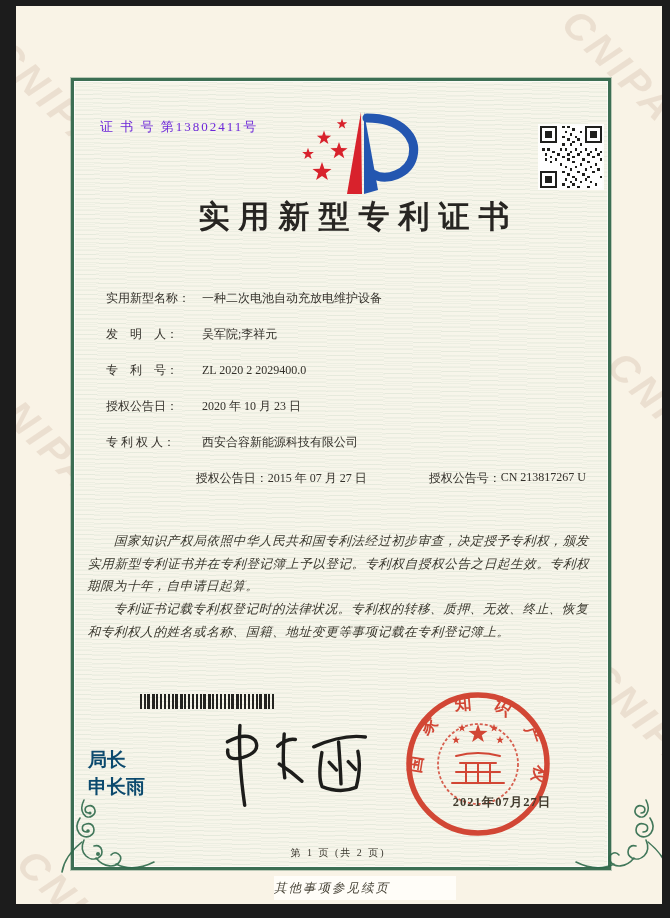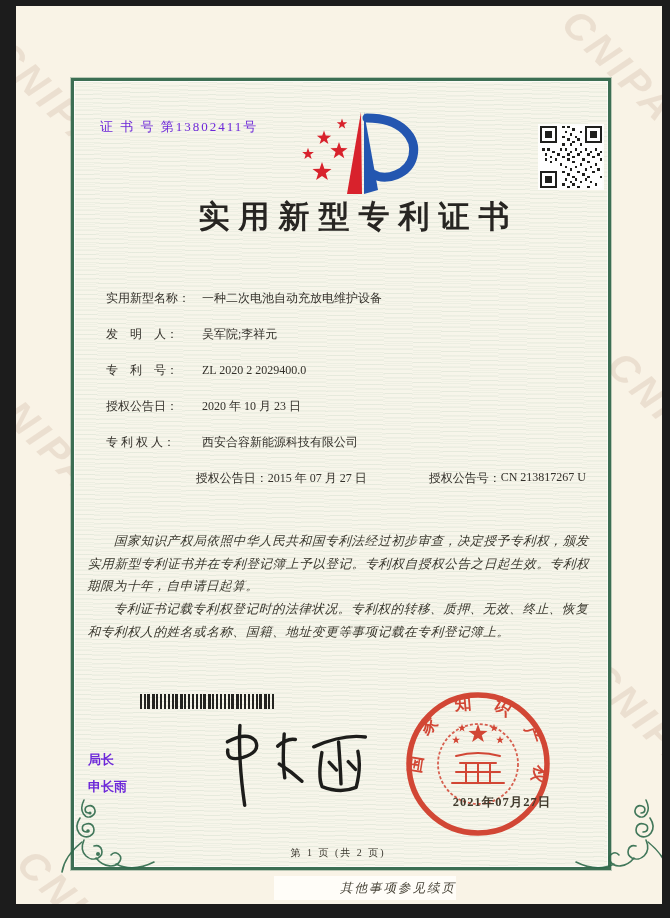--- a/index.html
+++ b/index.html
@@ -45,31 +45,31 @@
     position:absolute;left:72px;top:524px;width:510px;
     font-size:12.6px;line-height:22.5px;color:#3a382e;letter-spacing:.6px;
   }
   .legal p{margin:0;text-indent:2em;font-style:italic;transform:skewX(-2deg);}
   .barcode{
     position:absolute;left:124px;top:688px;width:134px;height:15px;
     background:
       repeating-linear-gradient(90deg,#23231f 0 2px,transparent 2px 4px),
       repeating-linear-gradient(90deg,#23231f 0 1px,transparent 1px 7px);
   }
-  .director{position:absolute;left:72px;top:740px;font-size:13px;color:#6d28d9;line-height:27px;font-weight:700;}
+  .director{position:absolute;left:72px;top:740px;font-size:19px;color:#0c4a6e;line-height:27px;font-weight:700;}
   .signature{position:absolute;left:170px;top:700px;}
   .seal{position:absolute;left:386px;top:680px;width:152px;height:152px;opacity:.93;}
   .seal-date{
     position:absolute;left:418px;top:788px;width:136px;text-align:center;
     font-size:12.5px;font-weight:700;color:#403a2c;letter-spacing:1px;
   }
   .page-info{position:absolute;left:55px;top:840px;width:534px;text-align:center;font-size:10px;color:#3b382f;letter-spacing:2px;}
   .footer-note{
     position:absolute;left:258px;top:870px;width:182px;height:24px;line-height:24px;
-    background:#fffdf8;text-align:right;font-size:12.5px;color:#4a463a;
+    background:#fffdf8;text-align:left;font-size:12.5px;color:#4a463a;
     letter-spacing:2px;font-style:italic;
   }
   .flourish{position:absolute;}
   .flourish.left{left:38px;top:792px;}
   .flourish.right{left:556px;top:792px;transform:scaleX(-1);}
 </style>
 </head>
 <body>
 
 <div class="paper">

